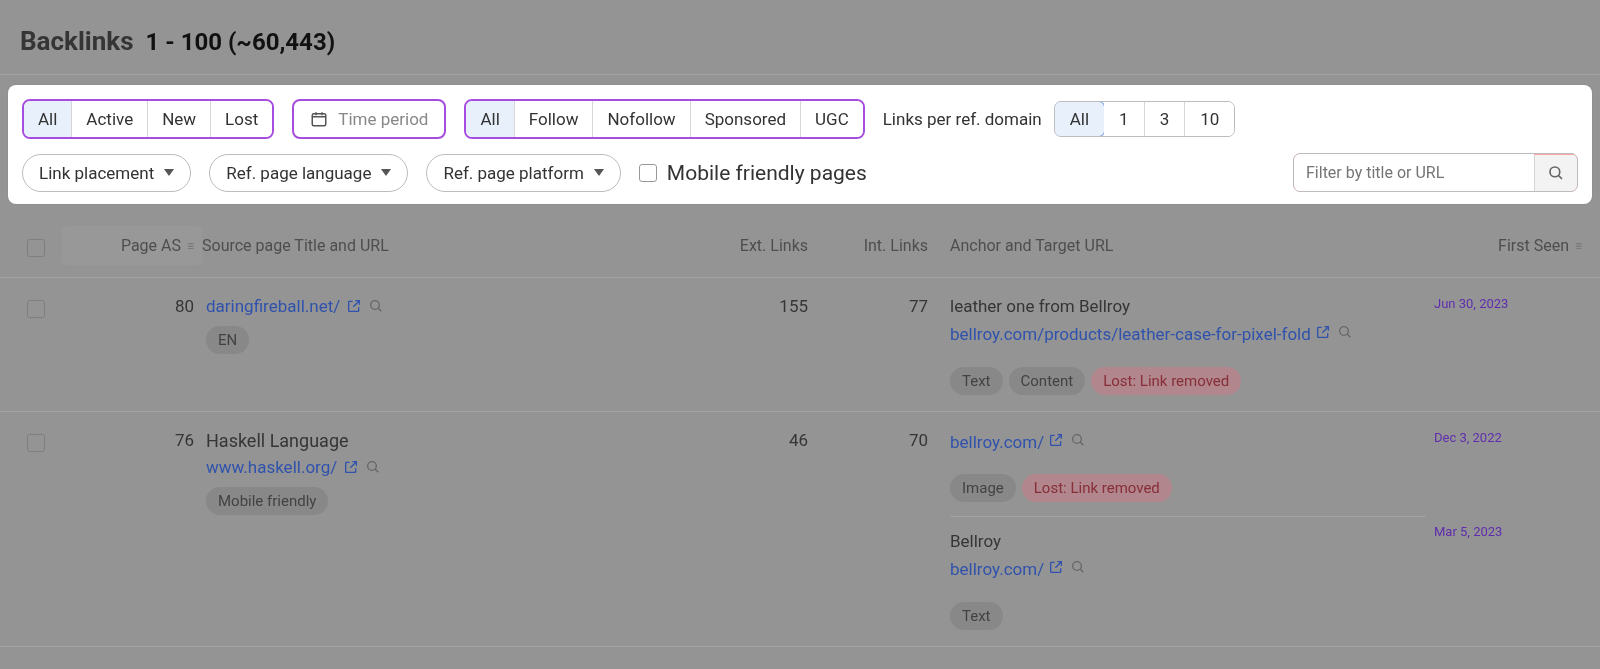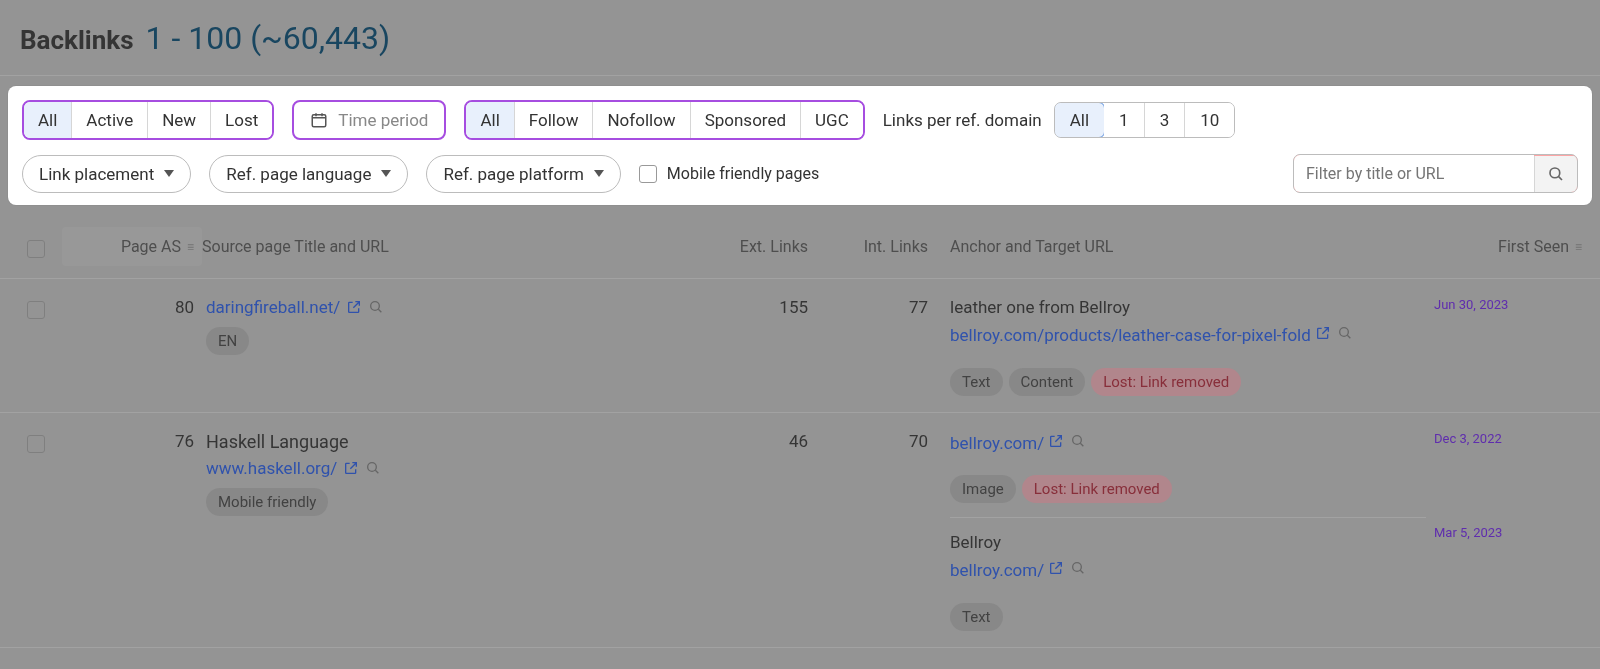--- a/index.html
+++ b/index.html
@@ -1,36 +1,36 @@
 <!DOCTYPE html>
 <html><head>
 <meta charset="utf-8">
 <style>
 * { box-sizing: border-box; margin: 0; padding: 0; font-family: -apple-system, BlinkMacSystemFont, "Segoe UI", Roboto, Arial, sans-serif; }
 body { background: #b6b6b6; color: #333; font-size: 15px; }
 .overlay-dim { position: fixed; inset: 0; background: rgba(60,60,60,0.28); pointer-events: none; z-index: 3; }
 .page { position: relative; }
-.header { display: flex; align-items: baseline; gap: 12px; padding: 19px 20px 18px; border-bottom: 1px solid #c9c9c9; position: relative; z-index: 1; }
+.header { display: flex; align-items: baseline; gap: 12px; padding: 26px 20px 18px; border-bottom: 1px solid #c9c9c9; position: relative; z-index: 1; }
 .header h1 { font-size: 26px; font-weight: 700; color: #333; }
-.header .range { font-size: 32px; font-weight: 400; color: #0c4a6e; }
+.header .range { font-size: 24px; font-weight: 700; color: #000000; }
 .filters-wrap { background: #fff; border-radius: 8px; margin: 10px 8px; padding: 14px 14px 12px; position: relative; z-index: 5; display: flex; flex-direction: column; gap: 14px; box-shadow: 0 0 0 1px rgba(0,0,0,0.03); }
 .filters-row { display: flex; align-items: center; gap: 18px; flex-wrap: wrap; }
 .seg { display: flex; border: 2.5px solid #a64de0; border-radius: 8px; overflow: hidden; }
 .seg .seg-btn { padding: 8px 14px; font-size: 17px; border-right: 1px solid #d6d6d6; cursor: pointer; background: #fff; }
 .seg .seg-btn:last-child { border-right: none; }
 .seg .seg-btn.selected { background: #e8f0fc; }
 .timebox { display: flex; align-items: center; gap: 10px; border: 2.5px solid #a64de0; border-radius: 8px; padding: 8px 16px; color: #888; font-size: 17px; cursor: pointer; }
 .links-per { display: flex; align-items: center; gap: 12px; }
 .links-per .lbl { font-size: 17px; color: #333; }
 .seg-plain { display: flex; border: 1px solid #bcbcbc; border-radius: 7px; overflow: hidden; }
 .seg-plain .seg-btn { padding: 7px 15px; font-size: 17px; border-right: 1px solid #d6d6d6; cursor: pointer; background: #fff; }
 .seg-plain .seg-btn:last-child { border-right: none; }
 .seg-plain .seg-btn.selected { background: #e8f0fc; border: 1.5px solid #5b8fdc; border-radius: 6px; margin: -1px; }
 .dropdown { display: flex; align-items: center; gap: 10px; border: 1px solid #bcbcbc; border-radius: 20px; padding: 8px 16px; font-size: 17px; color: #333; background: #fff; cursor: pointer; }
-.chk-wrap { display: flex; align-items: center; gap: 10px; font-size: 16px; }
+.chk-wrap { display: flex; align-items: center; gap: 10px; font-size: 21px; }
 .chk { width: 18px; height: 18px; border: 1.5px solid #999; border-radius: 3px; cursor: pointer; }
 .searchbox { display: flex; align-items: center; border: 1px solid #bcbcbc; border-radius: 7px; overflow: hidden; background: #fca5a5; }
 .searchbox input { border: none; outline: none; padding: 9px 12px; font-size: 16px; width: 240px; }
 .searchbox .sbtn { background: #f3f3f3; padding: 9px 12px; border-left: 1px solid #d6d6d6; cursor: pointer; }
 .advf { display:flex; align-items:center; gap:10px; border: 1px solid #bcbcbc; border-radius: 7px; padding: 9px 14px; font-size: 17px; background:#fff; cursor:pointer; }
 .table { position: relative; z-index: 1; }
 .thead { display: grid; grid-template-columns: 52px 140px 1fr 120px 120px 1fr 160px; align-items: center; padding: 12px 10px; font-size: 16px; color: #555; border-bottom: 1px solid #c9c9c9; }
 .th { display: flex; align-items: center; gap: 6px; }
 .th .sort { font-size: 12px; color: #888; }
 .th.right { justify-content: flex-end; padding-right: 8px; }

